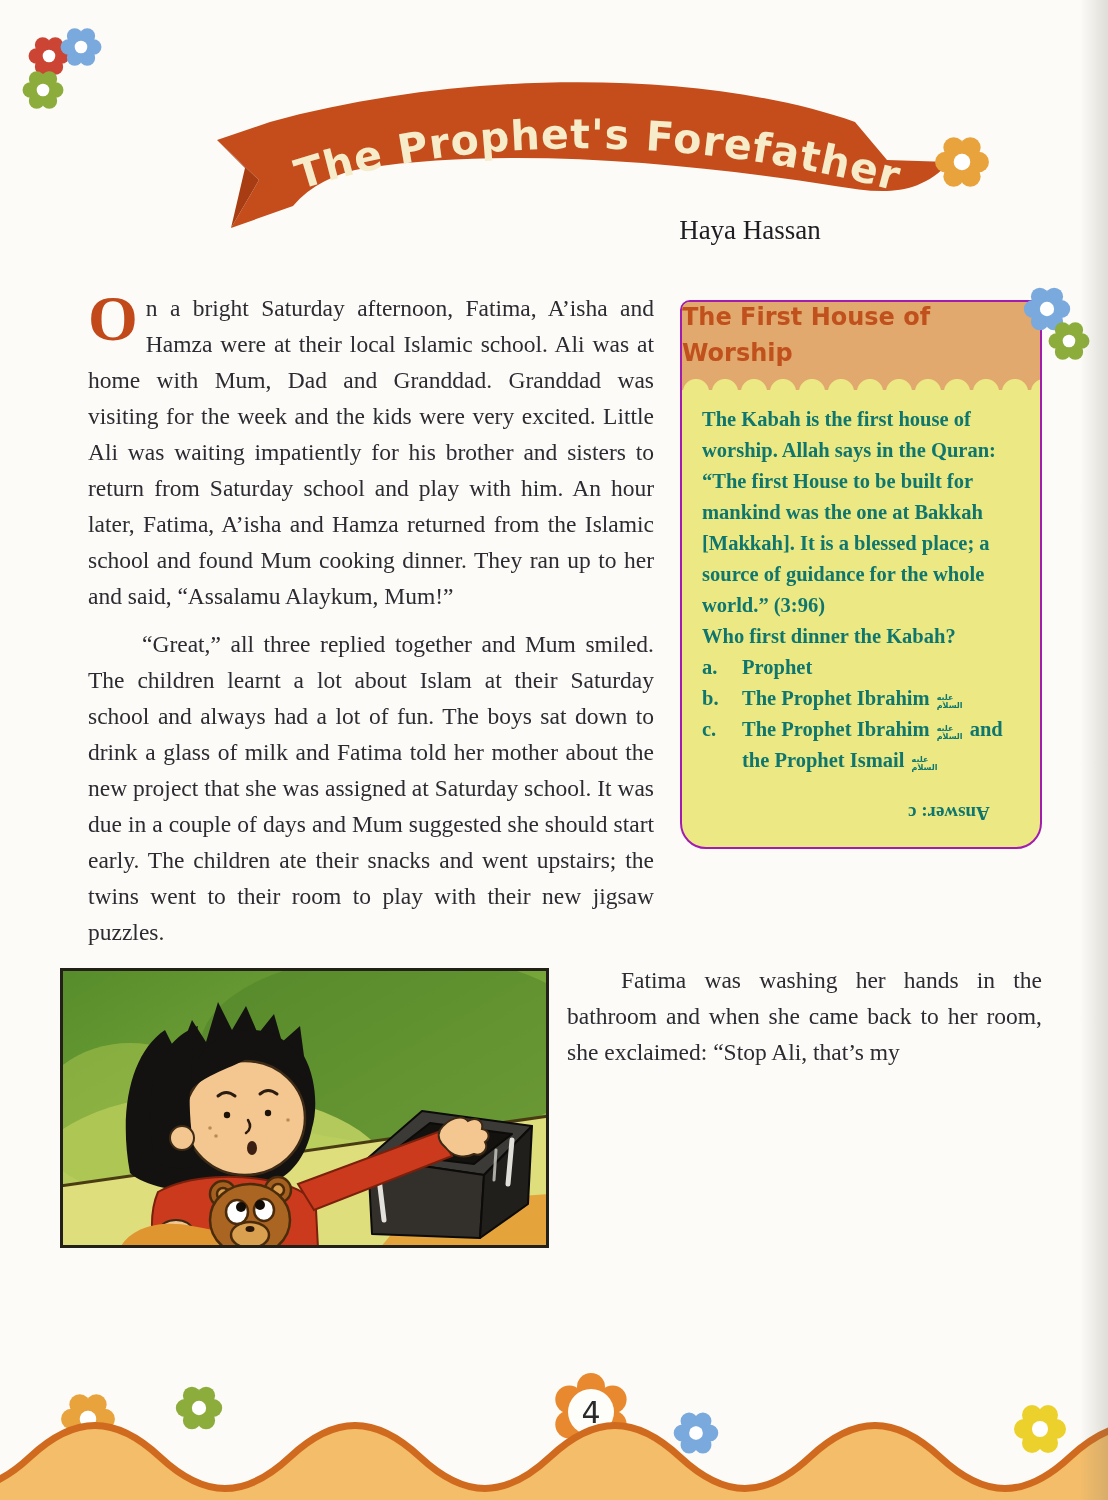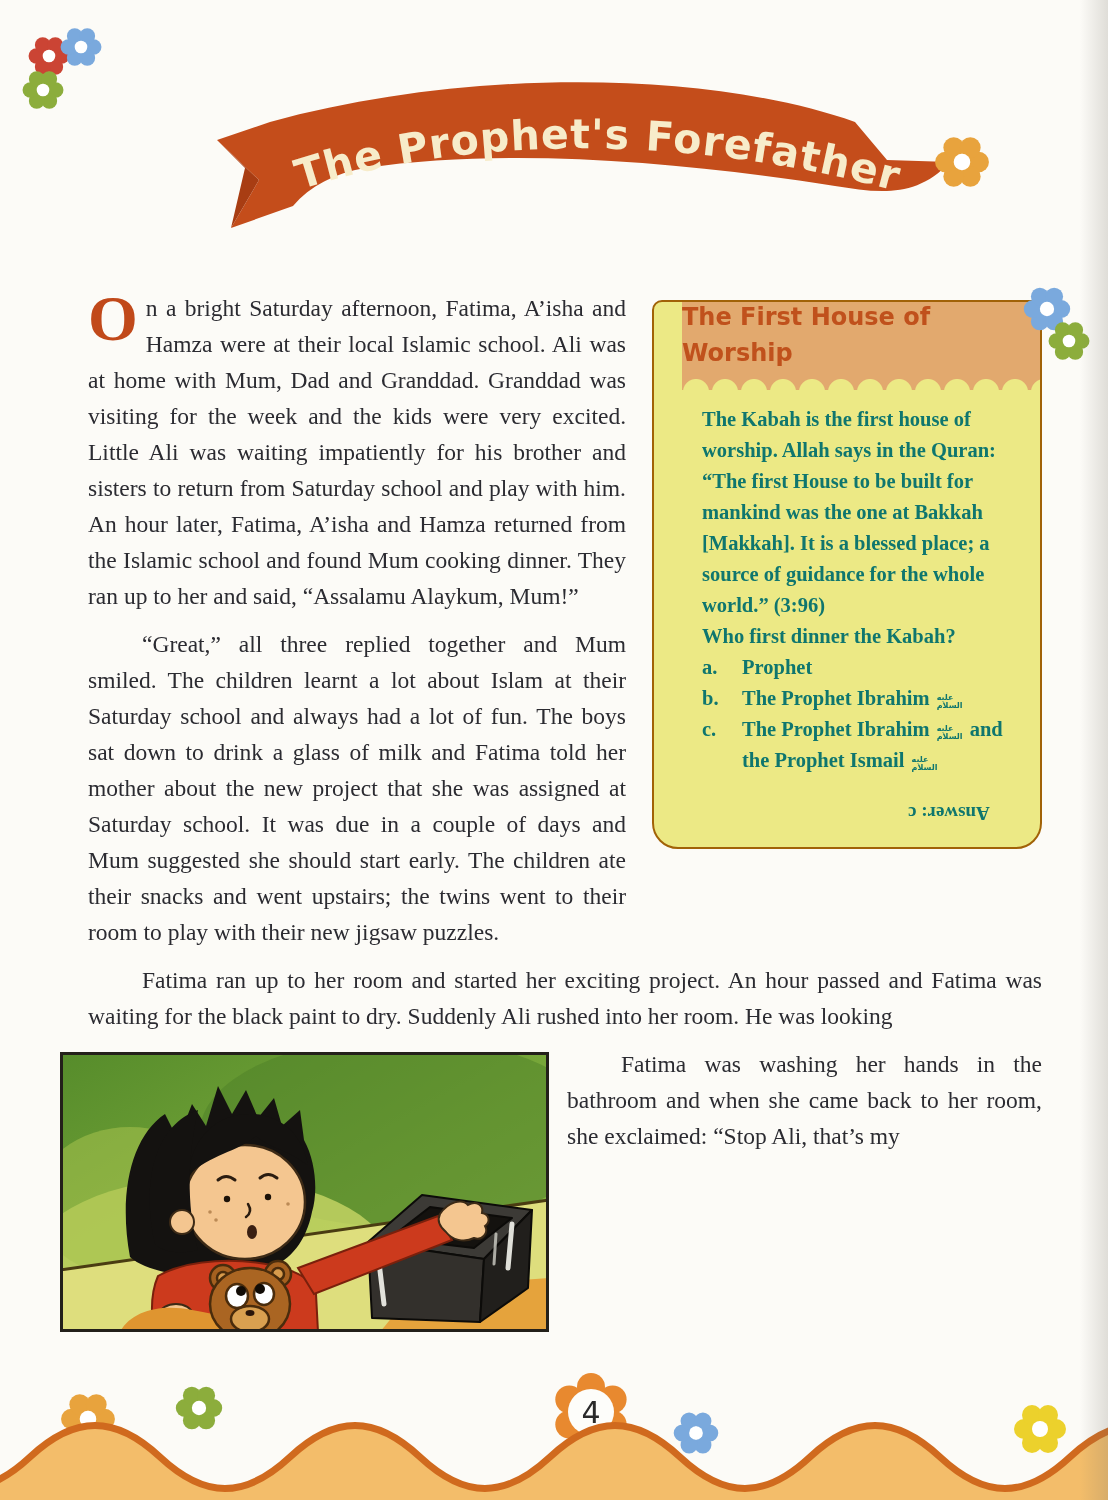--- a/index.html
+++ b/index.html
@@ -16,22 +16,22 @@
 
   
   .content{position:absolute;left:88px;top:290px;width:954px;
            font-size:23.5px;line-height:36px;color:#2b2b31;text-align:justify;}
   .para{margin:0 0 0 0;}
   .para + .para{margin-top:12px;}
   .indent{text-indent:54px;}
   .dropcap{float:left;font-size:64px;line-height:50px;padding:4px 8px 0 0;color:#c1491a;font-weight:bold;}
 
   
-  .factbox{float:right;width:358px;margin:10px 0 46px 26px;border:2px solid #a16207;
-           border-radius:10px 10px 26px 26px;overflow:hidden;background:#ece985;text-align:left;padding-left:28px;}
+  .factbox{float:right;width:358px;margin:10px 0 46px 26px;border:2px solid #a21caf;
+           border-radius:10px 10px 26px 26px;overflow:hidden;background:#ece985;text-align:left;}
   .factbox-header{height:66px;background:#e2a96e;display:flex;align-items:center;justify-content:center;}
   .factbox-header span{font-family:"DejaVu Sans", sans-serif;font-weight:bold;font-size:24px;color:#c0511c;}
   .scallop{height:22px;background-color:#e2a96e;
            background-image:radial-gradient(circle 13px at 14px 24px, #ece985 12.5px, rgba(0,0,0,0) 13.5px);
            background-size:29px 22px;background-repeat:repeat-x;}
   .factbox-body{padding:14px 20px 16px 20px;color:#0f766e;font-size:20.5px;line-height:31px;font-weight:600;}
   .fb-text,.fb-q{margin:0;text-align:left;}
   .opt-row{display:flex;align-items:flex-start;}
   .opt-letter{width:40px;flex:0 0 40px;}
   .opt-text{flex:1;}
@@ -105,20 +105,21 @@
         <circle cx="44" cy="28" r="10"></circle>
         <circle cx="36" cy="41.9" r="10"></circle>
         <circle cx="20" cy="41.9" r="10"></circle>
         <circle cx="12" cy="28" r="10"></circle>
         <circle cx="20" cy="14.1" r="10"></circle>
         <circle cx="36" cy="14.1" r="10"></circle>
       </g>
       <circle cx="28" cy="28" r="8" fill="#fff"></circle>
   </svg>
 
+  <div class="author">Haya Hassan</div>
 
   <div class="content">
 
     <aside class="factbox">
       <div class="factbox-header">
         <span>The First House of Worship</span>
       </div>
       <div class="scallop"></div>
       <div class="factbox-body">
         <p class="fb-text">The Kabah is the first house of worship. Allah says in the Quran: “The first House to be built for mankind was the one at Bakkah [Makkah]. It is a blessed place; a source of guidance for the whole world.” (3:96)</p>
@@ -138,21 +139,20 @@
             </div>
           </div>
         <div class="answer-wrap">
           <span class="answer">Answer: c</span>
         </div>
       </div>
     </aside>
 
     <p class="para"><span class="dropcap">O</span><span>n a bright Saturday afternoon, Fatima, A’isha and Hamza were at their local Islamic school. Ali was at home with Mum, Dad and Granddad. Granddad was visiting for the week and the kids were very excited. Little Ali was waiting impatiently for his brother and sisters to return from Saturday school and play with him. An hour later, Fatima, A’isha and Hamza returned from the Islamic school and found Mum cooking dinner. They ran up to her and said, “Assalamu Alaykum, Mum!”</span></p>
     <p class="para indent">“Great,” all three replied together and Mum smiled. The children learnt a lot about Islam at their Saturday school and always had a lot of fun. The boys sat down to drink a glass of milk and Fatima told her mother about the new project that she was assigned at Saturday school. It was due in a couple of days and Mum suggested she should start early. The children ate their snacks and went upstairs; the twins went to their room to play with their new jigsaw puzzles.</p>
-    <p class="para indent">Fatima ran up to her room and started her exciting project. An hour passed and Fatima was waiting for the black paint to dry. Suddenly Ali rushed into her room. He was looking</p>
 
     <p class="para"><span class="illo">
       <svg width="489" height="280" viewBox="0 0 489 280">
         <defs>
           <linearGradient id="gbg" x1="0" y1="0" x2="1" y2="1">
             <stop offset="0" stop-color="#568c2b"></stop>
                 <stop offset="0.55" stop-color="#79a83a"></stop>
                 <stop offset="1" stop-color="#8fb84a"></stop>
           </linearGradient>
         </defs>

